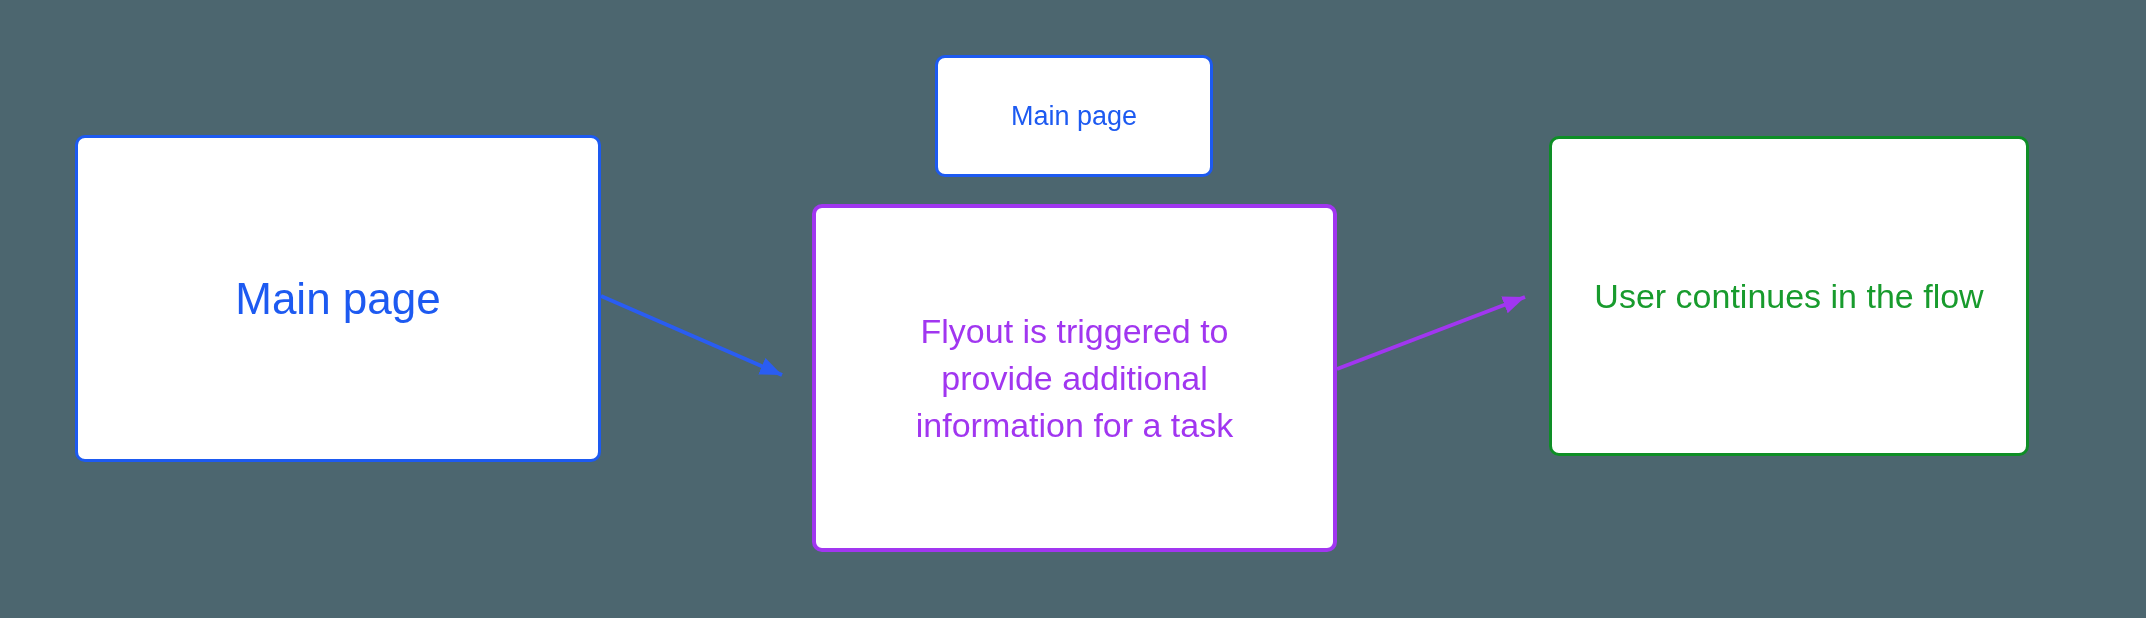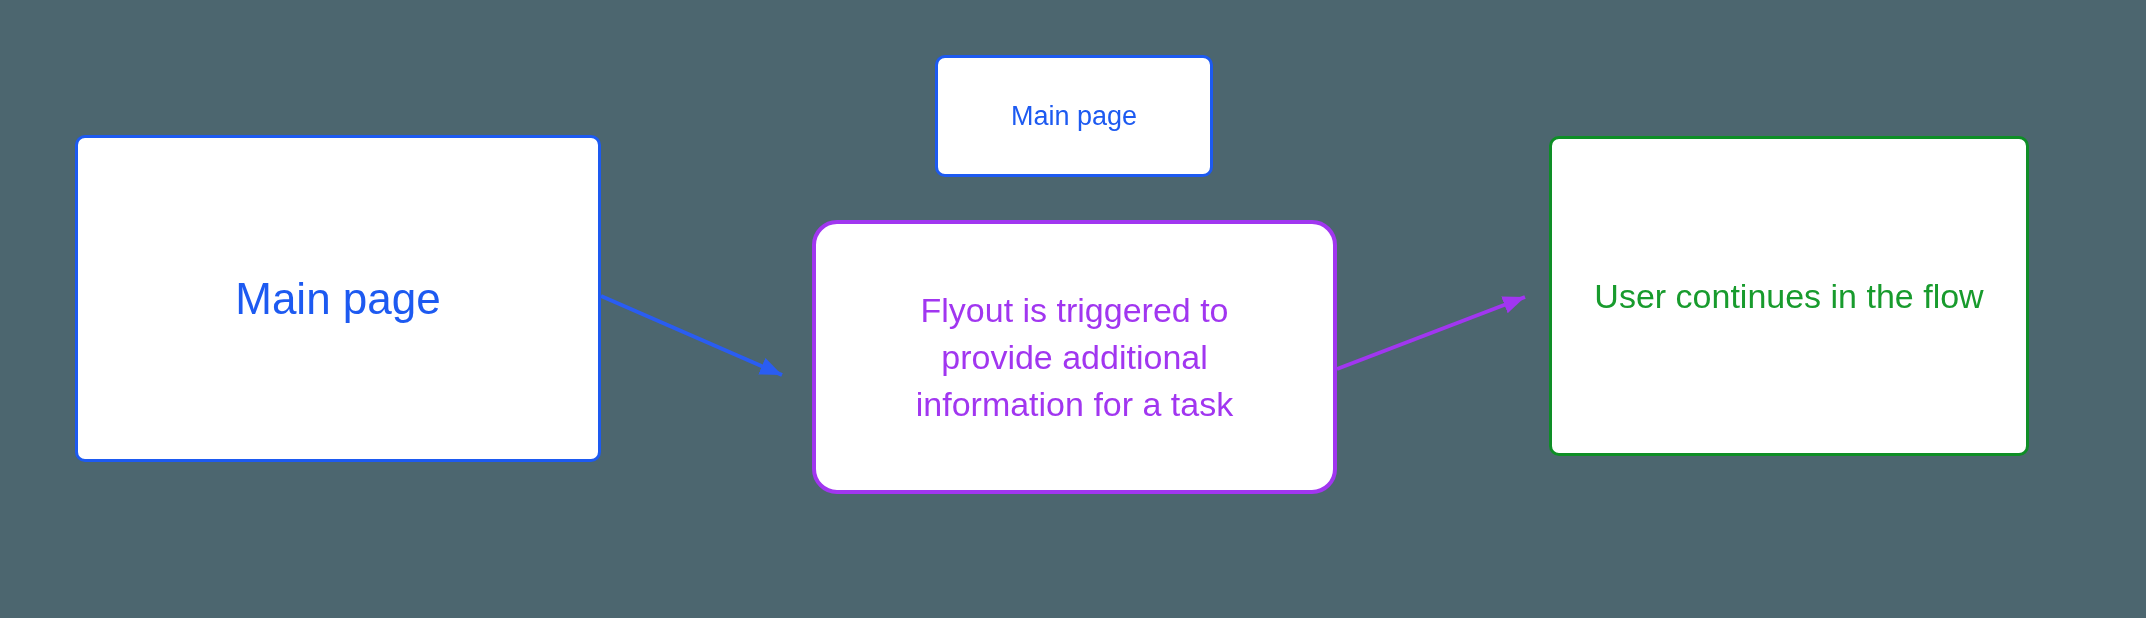--- a/index.html
+++ b/index.html
@@ -36,24 +36,23 @@
   .node-main-page .label { font-size: 44px; }
 
   .node-main-page-small {
     left: 935px; top: 55px;
     width: 278px; height: 122px;
     border-width: 3px;
   }
   .node-main-page-small .label { font-size: 27px; }
 
   .node-flyout {
-    left: 812px; top: 220px;
-    width: 525px; height: 274px;
+    left: 812px; top: 204px;
+    width: 525px; height: 348px;
     border-width: 4px;
-    border-radius: 25px;
   }
   .node-flyout .label {
     font-size: 34px;
     line-height: 47px;
     max-width: 420px;
   }
 
   .node-user-continues {
     left: 1549px; top: 136px;
     width: 480px; height: 320px;

